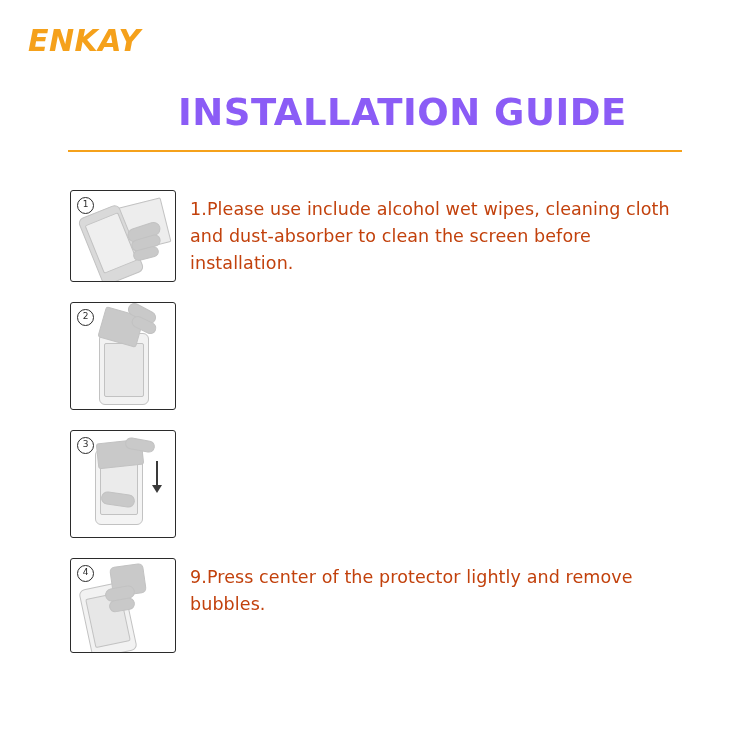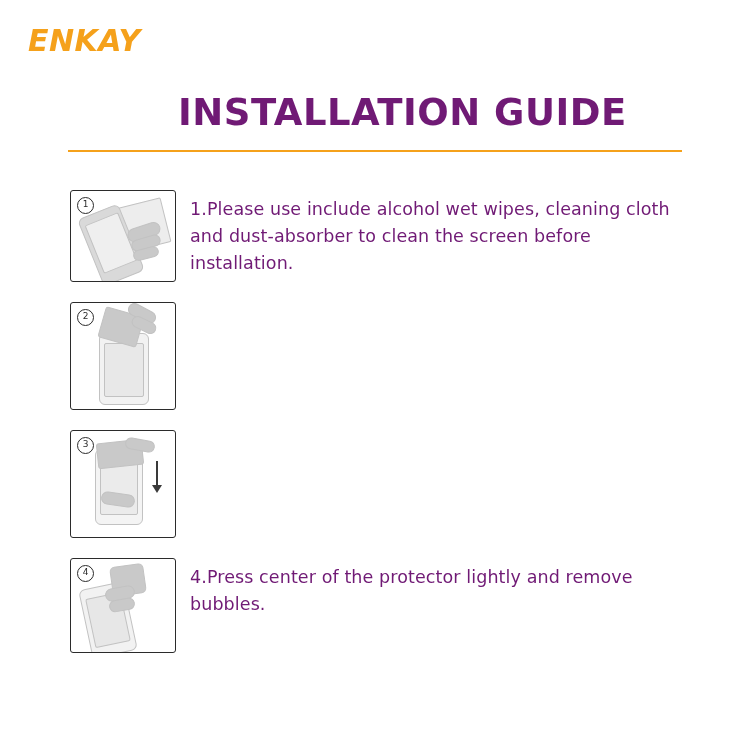--- a/index.html
+++ b/index.html
@@ -41,21 +41,21 @@
     position: absolute;
     left: 68px;
     right: 68px;
     top: 92px;
   }
   .title {
     font-family: "DejaVu Sans", sans-serif;
     font-weight: bold;
     font-size: 37px;
     letter-spacing: 0.5px;
-    color: #701a75;
+    color: #8b5cf6;
     padding-left: 110px;
     line-height: 1.15;
   }
   .title-rule {
     margin-top: 15px;
     height: 2px;
     background: #f5a11b;
     width: 100%;
   }
 
@@ -101,21 +101,21 @@
     background: #fff;
     z-index: 5;
     font-family: "DejaVu Sans", sans-serif;
   }
 
   .step-text {
     padding-left: 14px;
     padding-top: 6px;
     font-size: 17.5px;
     line-height: 1.55;
-    color: #701a75;
+    color: #c2410c;
     font-family: "DejaVu Sans", sans-serif;
     letter-spacing: 0.1px;
     flex: 1 1 auto;
   }
   .shape {
     position: absolute;
     border: 1.5px solid #c2c2c2;
     box-sizing: border-box;
   }
   .fillgrey { background: #d9d9d9; }
@@ -199,17 +199,17 @@
       <div class="step-illu h4">
         <div class="badge">4</div>
 
         <div class="shape" style="left:14px; top:26px; width:46px; height:70px; transform:rotate(-12deg); border-radius:6px; background:#f2f2f2;"></div>
         <div class="shape" style="left:19px; top:36px; width:36px; height:50px; transform:rotate(-12deg); border-radius:2px; background:#e7e7e7;"></div>
 
         <div class="shape fillmid" style="left:40px; top:6px; width:34px; height:30px; transform:rotate(-8deg); border-radius:5px;"></div>
         <div class="shape fillmid" style="left:34px; top:28px; width:30px; height:13px; transform:rotate(-10deg); border-radius:7px;"></div>
         <div class="shape fillmid" style="left:38px; top:40px; width:26px; height:12px; transform:rotate(-10deg); border-radius:6px;"></div>
       </div>
-      <div class="step-text">4.Press center of the protector lightly and remove bubbles.</div>
+      <div class="step-text">9.Press center of the protector lightly and remove bubbles.</div>
     </div>
 
   </div>
 </div>
 
 </body></html>

